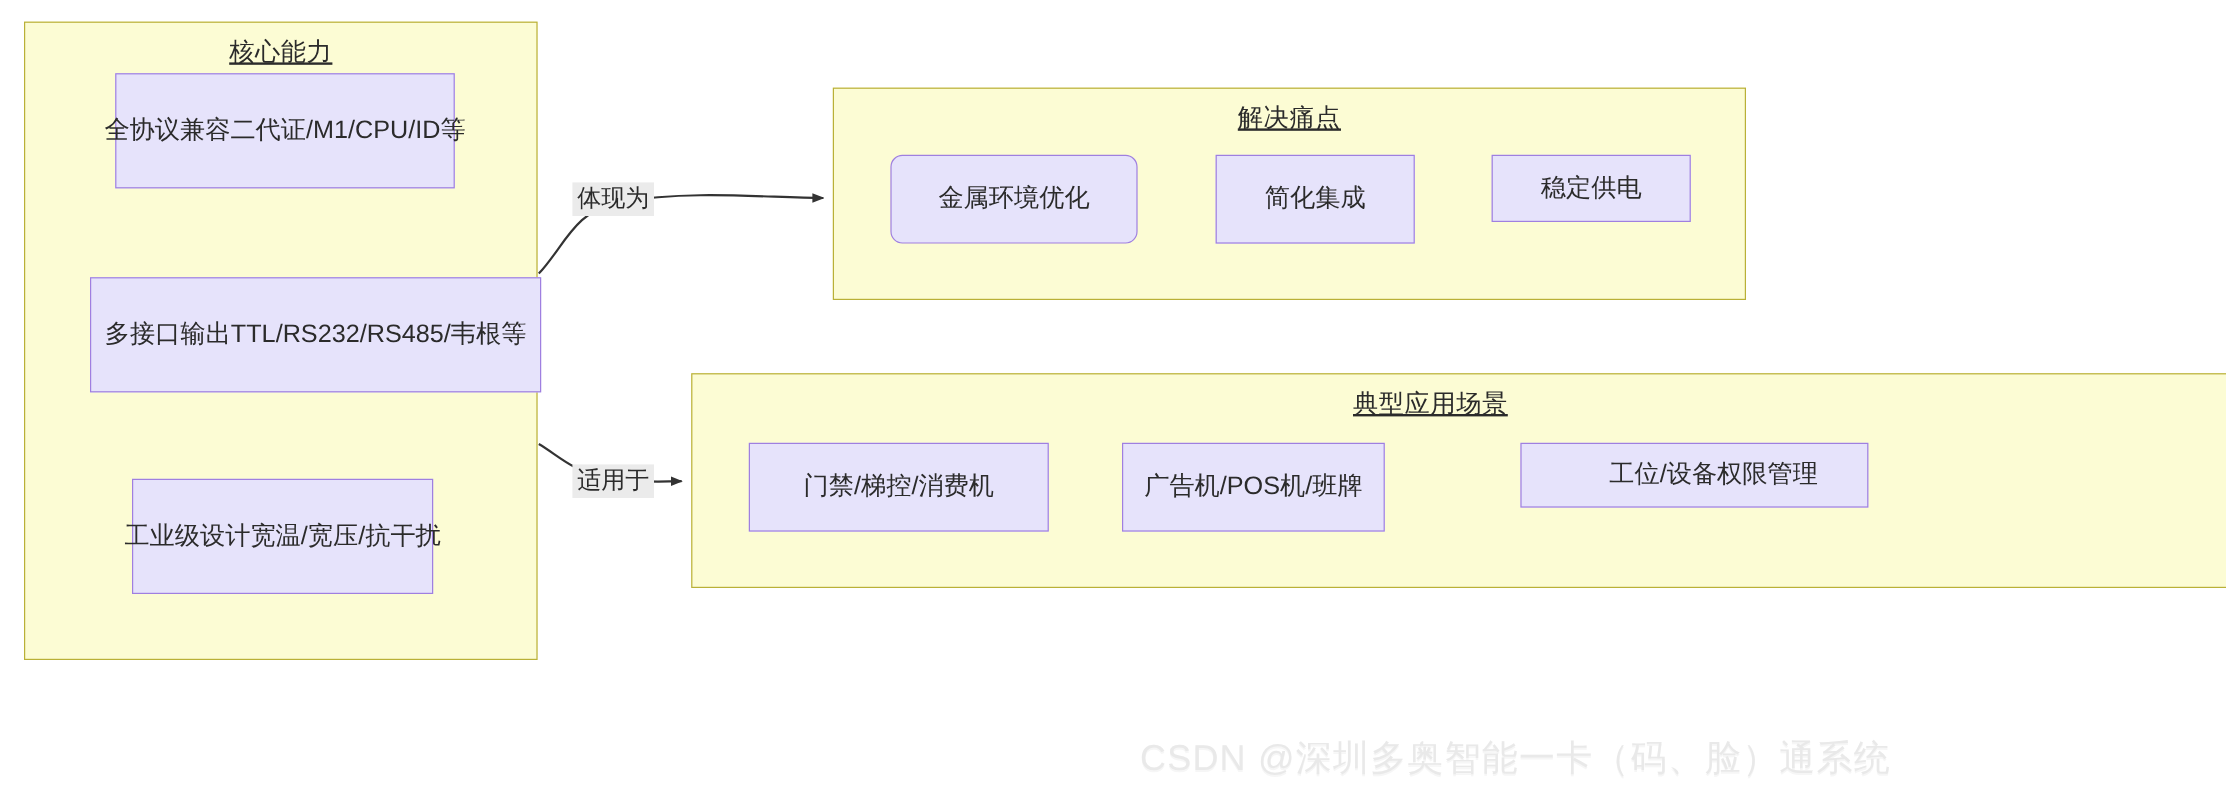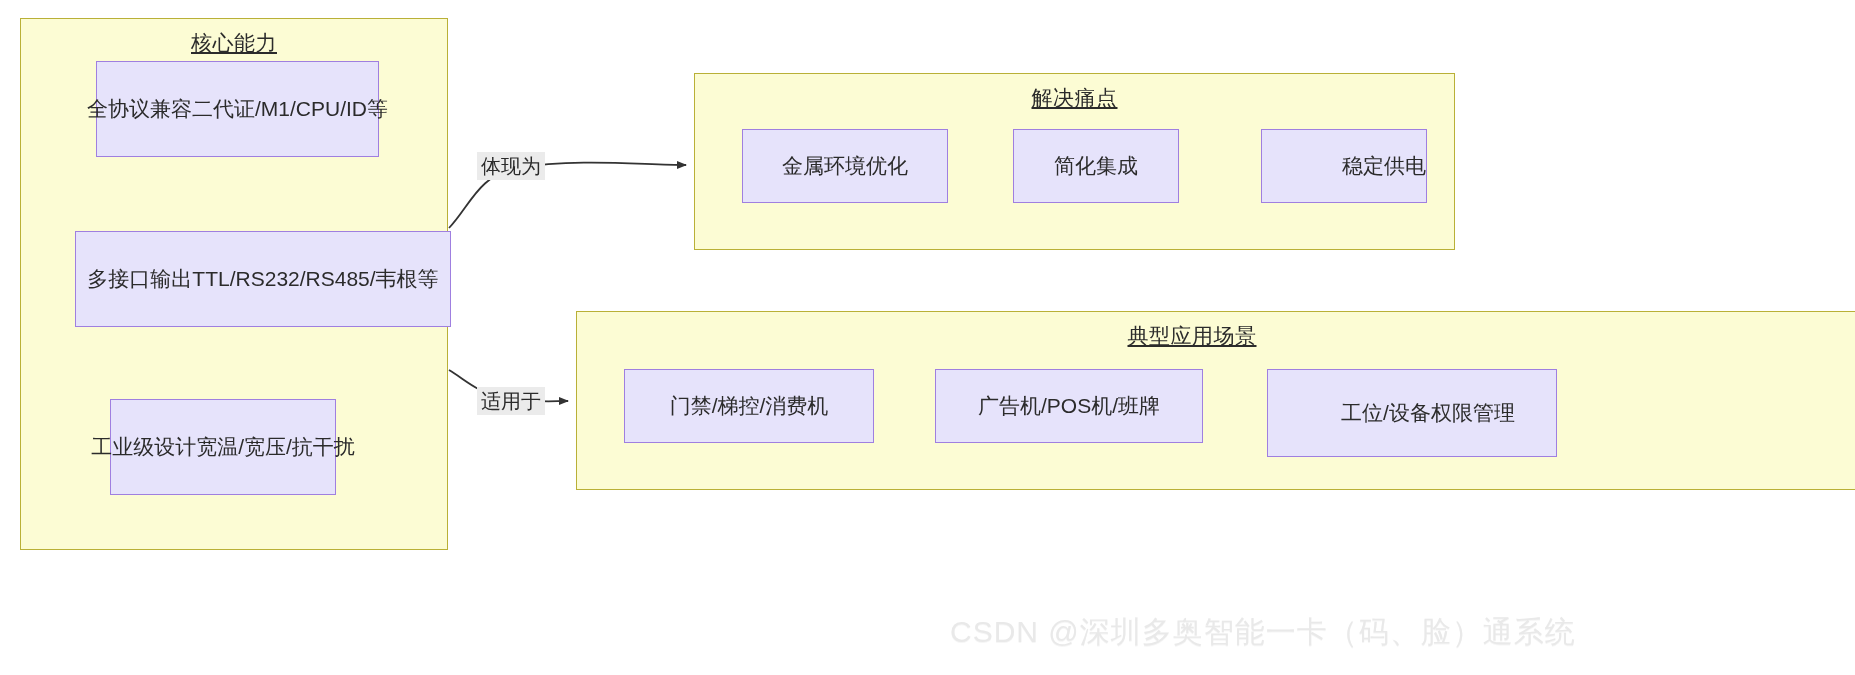--- a/index.html
+++ b/index.html
@@ -89,54 +89,54 @@
     <div class="node" style="left:75px;top:42px;width:283px;height:96px;">
       <span class="l1">全协议兼容</span>
       <span class="l2">二代证/M1/CPU/ID等</span>
     </div>
 
     <div class="node" style="left:54px;top:212px;width:376px;height:96px;">
       <span class="l1">多接口输出</span>
       <span class="l2">TTL/RS232/RS485/韦根等</span>
     </div>
 
-    <div class="node" style="left:89px;top:380px;width:226px;height:96px;">
+    <div class="node" style="left:89px;top:380px;width:251px;height:96px;">
       <span class="l1">工业级设计</span>
       <span class="l2">宽温/宽压/抗干扰</span>
     </div>
   </div>
 
   <div class="group" style="left:694px;top:73px;width:761px;height:177px;padding-left:41px;">
     <div class="group-title">解决痛点</div>
 
-    <div class="node" style="left:47px;top:55px;width:206px;height:74px;">
+    <div class="node" style="left:47px;top:55px;width:206px;height:74px;border-radius:10px;">
       <span class="l1">金属环境优化</span>
     </div>
 
     <div class="node" style="left:318px;top:55px;width:166px;height:74px;">
       <span class="l1">简化集成</span>
     </div>
 
-    <div class="node" style="left:566px;top:55px;width:166px;height:74px;justify-content:flex-end;">
+    <div class="node" style="left:548px;top:55px;width:166px;height:56px;">
       <span class="l1">稳定供电</span>
     </div>
   </div>
 
   <div class="group" style="left:576px;top:311px;width:1292px;height:179px;">
     <div class="group-title" style="left:0;right:60px;">典型应用场景</div>
 
     <div class="node" style="left:47px;top:57px;width:250px;height:74px;">
       <span class="l1">门禁/梯控/消费机</span>
     </div>
 
-    <div class="node" style="left:358px;top:57px;width:268px;height:74px;">
+    <div class="node" style="left:358px;top:57px;width:219px;height:74px;">
       <span class="l1">广告机/POS机/班牌</span>
     </div>
 
-    <div class="node" style="left:690px;top:57px;width:290px;height:88px;padding-left:32px;">
+    <div class="node" style="left:690px;top:57px;width:290px;height:54px;padding-left:32px;">
       <span class="l1">工位/设备权限管理</span>
     </div>
   </div>
 
   <div class="edge-label" style="left:477px;top:152px;">体现为</div>
 
   <div class="edge-label" style="left:477px;top:387px;">适用于</div>
 
   <div class="watermark">CSDN @深圳多奥智能一卡（码、脸）通系统</div>
 

